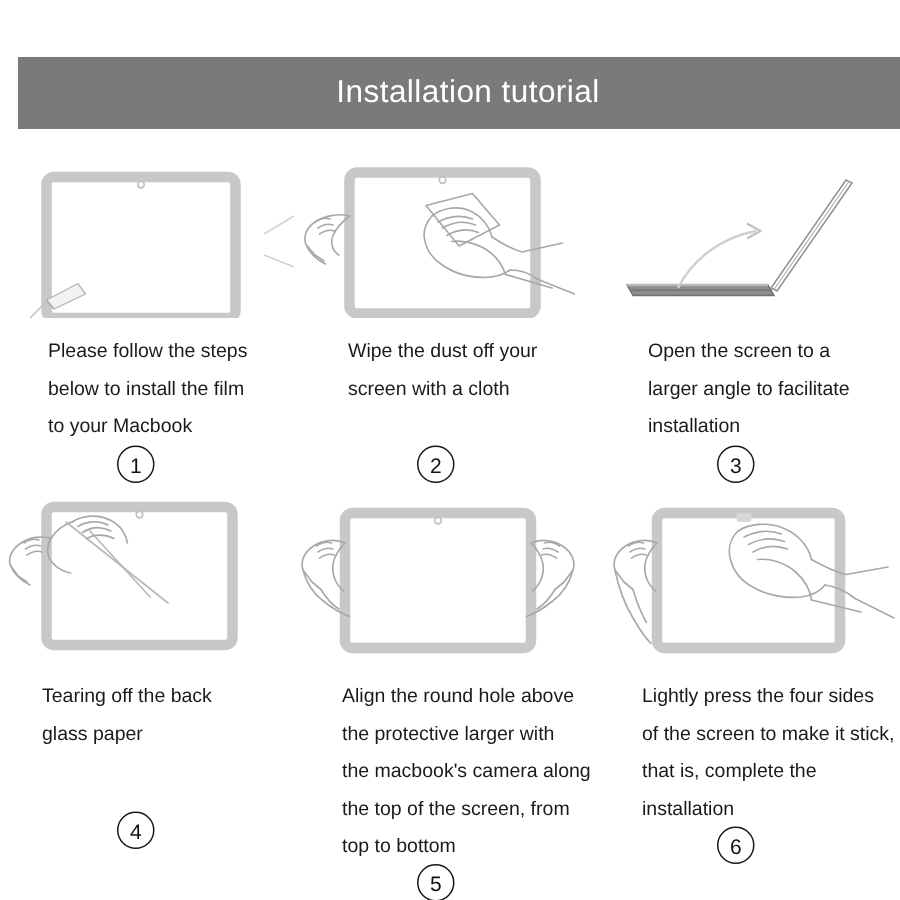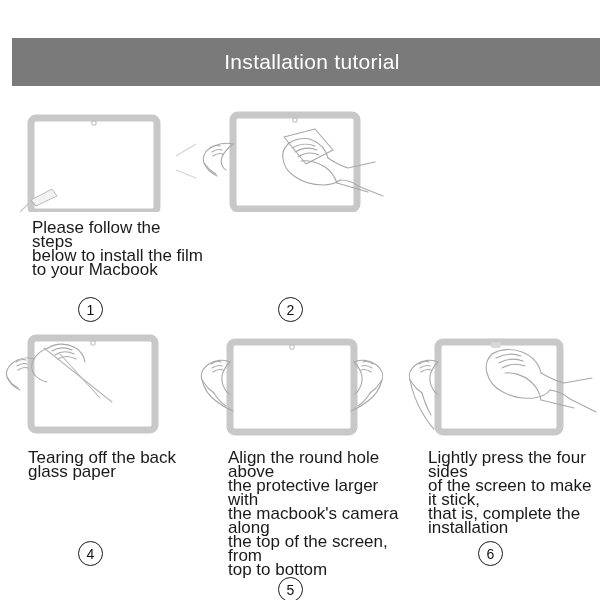--- a/index.html
+++ b/index.html
@@ -41,22 +41,22 @@
   }
   .art {
     width: 200px; height: 112px;
     position: relative;
     overflow: visible;
   }
   .art svg { display: block; }
   .caption {
     margin-left: 32px;
     margin-top: 9px;
-    font-size: 17px;
-    line-height: 14px;
+    font-size: 13px;
+    line-height: 25px;
     color: #1a1a1a;
     width: 172px;
     white-space: pre-line;
   }
   .num-wrap {
     width: 200px;
     display: flex;
     justify-content: flex-start;
   }
   .num-circle {
@@ -134,25 +134,49 @@
               <path d="M95 52 C102 48 110 47 117 50"></path>
               <path d="M98 57 C104 53 112 52 119 55"></path>
               <path d="M128 58 C134 62 141 66 148 68 L175 62"></path>
               <path d="M101 61 C108 60 118 62 125 67 C131 71 135 77 137 83"></path>
               <path d="M88 44 C84 48 82 54 83 59 C84 66 88 72 94 76 C102 82 113 85 123 85 C130 85 136 83 140 80"></path>
               <path d="M137 83 L168 92"></path>
               <path d="M140 80 C146 80 153 82 158 86 L183 96"></path>
             </g>
           </svg>
         </div>
+        <div class="caption">Wipe the dust off your
+screen with a cloth</div>
         <div class="num-wrap">
           <div class="num-circle">2</div>
         </div>
       </div>
 
+      <div class="panel">
+        <div class="art">
+          <svg width="200" height="112" viewBox="0 0 200 112">
+
+            <path d="M18 90 L112 90 L116 97 L22 97 Z" fill="#8d8d8d" stroke="#6f6f6f" stroke-width="0.9"></path>
+            <path d="M18 90 L112 90" stroke="#b9b9b9" stroke-width="1.6" fill="none"></path>
+            <path d="M20 93.5 L114 93.5" stroke="#6a6a6a" stroke-width="0.8" fill="none"></path>
+
+            <path d="M114 92 L164 20 L168 22 L118 94 Z" fill="#ffffff" stroke="#8f8f8f" stroke-width="1"></path>
+            <path d="M116 93 L166 21" stroke="#b4b4b4" stroke-width="0.8" fill="none"></path>
+
+            <path d="M52 92 C62 72 82 58 104 54" fill="none" stroke="#d0d0d0" stroke-width="1.6"></path>
+            <path d="M98 49 L107 54 L98 59" fill="none" stroke="#c2c2c2" stroke-width="1.6" stroke-linejoin="round"></path>
+          </svg>
+        </div>
+        <div class="caption">Open the screen to a
+larger angle to facilitate
+installation</div>
+        <div class="num-wrap">
+          <div class="num-circle">3</div>
+        </div>
+      </div>
 
     </div>
 
     <div class="row row2">
 
       <div class="panel">
         <div class="art">
           <svg width="200" height="112" viewBox="0 0 200 112">
             <rect x="31" y="8" width="124" height="92" rx="5" ry="5" fill="none" stroke="#c8c8c8" stroke-width="7"></rect>
             <circle cx="93" cy="13" r="2.2" fill="none" stroke="#c0c0c0" stroke-width="1.1"></circle>

